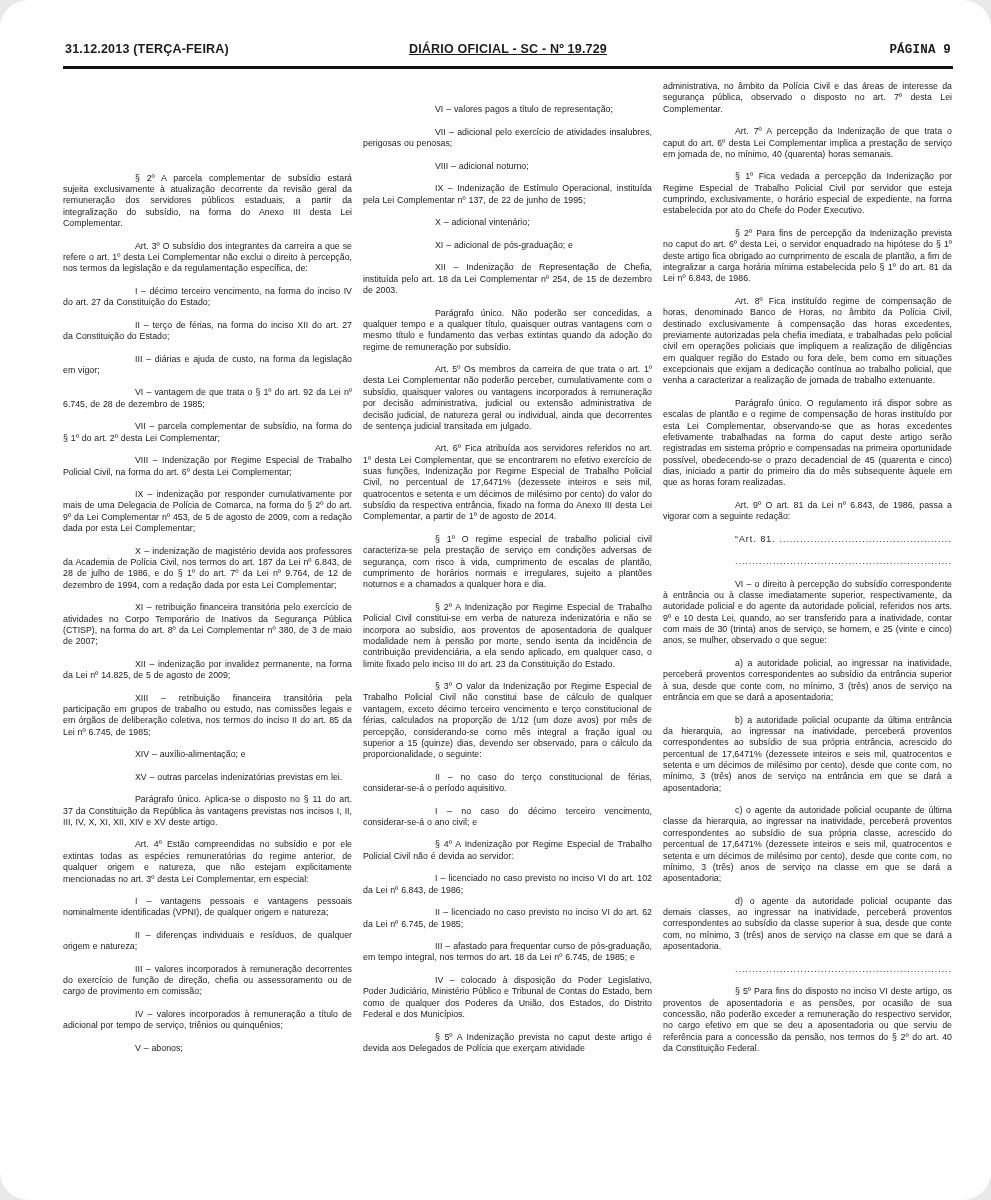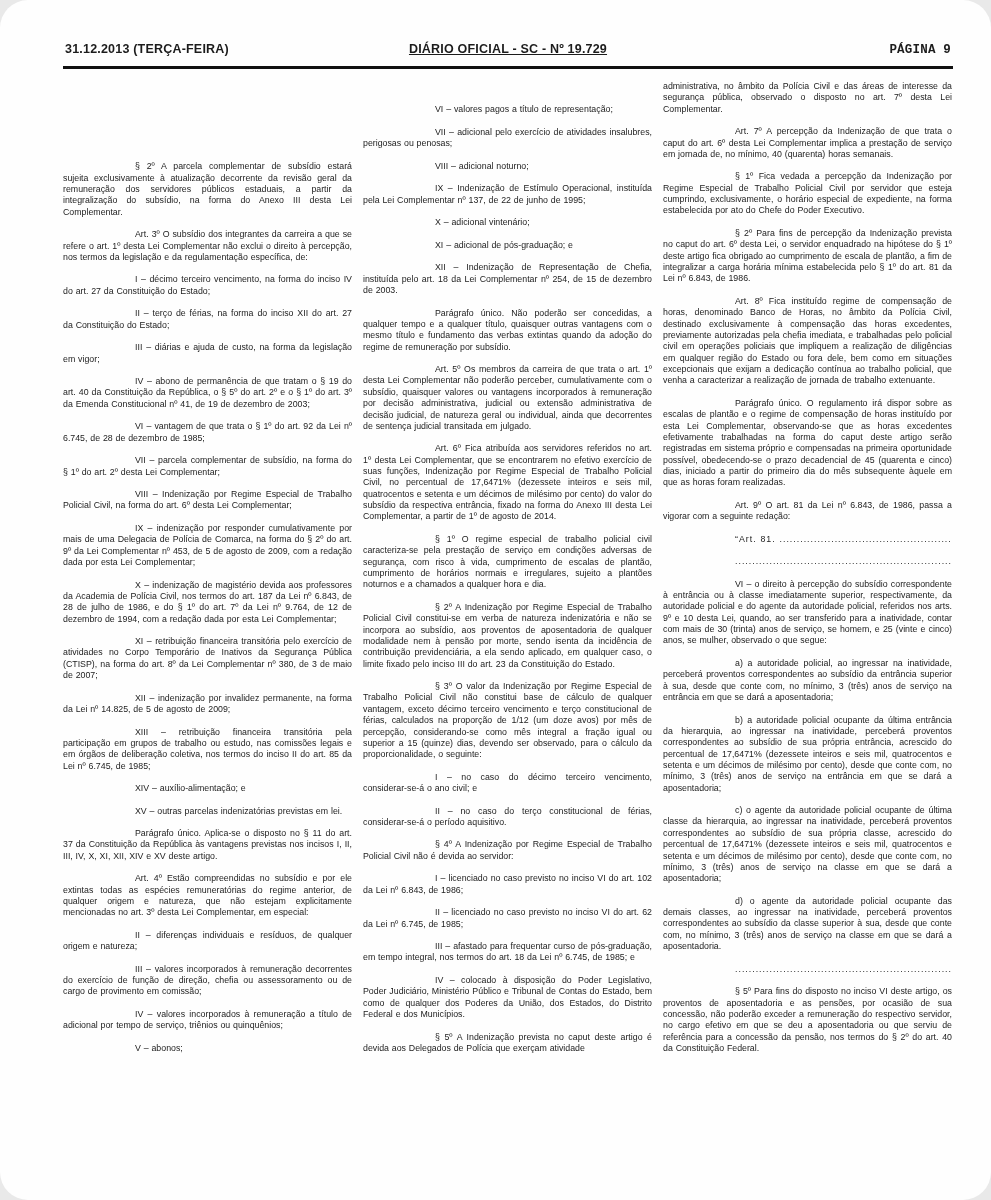--- a/index.html
+++ b/index.html
@@ -55,54 +55,54 @@
 
     <hr class="rule">
 
     <div class="columns">
       <div class="col">
           <p>§ 2º A parcela complementar de subsídio estará sujeita exclusivamente à atualização decorrente da revisão geral da remuneração dos servidores públicos estaduais, a partir da integralização do subsídio, na forma do Anexo III desta Lei Complementar.</p>
           <p>Art. 3º O subsídio dos integrantes da carreira a que se refere o art. 1º desta Lei Complementar não exclui o direito à percepção, nos termos da legislação e da regulamentação específica, de:</p>
           <p>I – décimo terceiro vencimento, na forma do inciso IV do art. 27 da Constituição do Estado;</p>
           <p>II – terço de férias, na forma do inciso XII do art. 27 da Constituição do Estado;</p>
           <p>III – diárias e ajuda de custo, na forma da legislação em vigor;</p>
-          <p>IV – abono de permanência de que tratam o § 19 do art. 40 da Constituição da República, o § 5º do art. 2º e o § 1º do art. 3º da Emenda Constitucional nº 41, de 19 de dezembro de 2003;</p>
           <p>VI – vantagem de que trata o § 1º do art. 92 da Lei nº 6.745, de 28 de dezembro de 1985;</p>
           <p>VII – parcela complementar de subsídio, na forma do § 1º do art. 2º desta Lei Complementar;</p>
           <p>VIII – Indenização por Regime Especial de Trabalho Policial Civil, na forma do art. 6º desta Lei Complementar;</p>
           <p>IX – indenização por responder cumulativamente por mais de uma Delegacia de Polícia de Comarca, na forma do § 2º do art. 9º da Lei Complementar nº 453, de 5 de agosto de 2009, com a redação dada por esta Lei Complementar;</p>
           <p>X – indenização de magistério devida aos professores da Academia de Polícia Civil, nos termos do art. 187 da Lei nº 6.843, de 28 de julho de 1986, e do § 1º do art. 7º da Lei nº 9.764, de 12 de dezembro de 1994, com a redação dada por esta Lei Complementar;</p>
           <p>XI – retribuição financeira transitória pelo exercício de atividades no Corpo Temporário de Inativos da Segurança Pública (CTISP), na forma do art. 8º da Lei Complementar nº 380, de 3 de maio de 2007;</p>
           <p>XII – indenização por invalidez permanente, na forma da Lei nº 14.825, de 5 de agosto de 2009;</p>
           <p>XIII – retribuição financeira transitória pela participação em grupos de trabalho ou estudo, nas comissões legais e em órgãos de deliberação coletiva, nos termos do inciso II do art. 85 da Lei nº 6.745, de 1985;</p>
           <p>XIV – auxílio-alimentação; e</p>
           <p>XV – outras parcelas indenizatórias previstas em lei.</p>
           <p>Parágrafo único. Aplica-se o disposto no § 11 do art. 37 da Constituição da República às vantagens previstas nos incisos I, II, III, IV, X, XI, XII, XIV e XV deste artigo.</p>
           <p>Art. 4º Estão compreendidas no subsídio e por ele extintas todas as espécies remuneratórias do regime anterior, de qualquer origem e natureza, que não estejam explicitamente mencionadas no art. 3º desta Lei Complementar, em especial:</p>
+          <p>I – vantagens pessoais e vantagens pessoais nominalmente identificadas (VPNI), de qualquer origem e natureza;</p>
           <p>II – diferenças individuais e resíduos, de qualquer origem e natureza;</p>
           <p>III – valores incorporados à remuneração decorrentes do exercício de função de direção, chefia ou assessoramento ou de cargo de provimento em comissão;</p>
           <p>IV – valores incorporados à remuneração a título de adicional por tempo de serviço, triênios ou quinquênios;</p>
           <p>V – abonos;</p>
         </div>
       <div class="col">
           <p>VI – valores pagos a título de representação;</p>
           <p>VII – adicional pelo exercício de atividades insalubres, perigosas ou penosas;</p>
           <p>VIII – adicional noturno;</p>
           <p>IX – Indenização de Estímulo Operacional, instituída pela Lei Complementar nº 137, de 22 de junho de 1995;</p>
           <p>X – adicional vintenário;</p>
           <p>XI – adicional de pós-graduação; e</p>
           <p>XII – Indenização de Representação de Chefia, instituída pelo art. 18 da Lei Complementar nº 254, de 15 de dezembro de 2003.</p>
           <p>Parágrafo único. Não poderão ser concedidas, a qualquer tempo e a qualquer título, quaisquer outras vantagens com o mesmo título e fundamento das verbas extintas quando da adoção do regime de remuneração por subsídio.</p>
           <p>Art. 5º Os membros da carreira de que trata o art. 1º desta Lei Complementar não poderão perceber, cumulativamente com o subsídio, quaisquer valores ou vantagens incorporados à remuneração por decisão administrativa, judicial ou extensão administrativa de decisão judicial, de natureza geral ou individual, ainda que decorrentes de sentença judicial transitada em julgado.</p>
           <p>Art. 6º Fica atribuída aos servidores referidos no art. 1º desta Lei Complementar, que se encontrarem no efetivo exercício de suas funções, Indenização por Regime Especial de Trabalho Policial Civil, no percentual de 17,6471% (dezessete inteiros e seis mil, quatrocentos e setenta e um décimos de milésimo por cento) do valor do subsídio da respectiva entrância, fixado na forma do Anexo III desta Lei Complementar, a partir de 1º de agosto de 2014.</p>
           <p>§ 1º O regime especial de trabalho policial civil caracteriza-se pela prestação de serviço em condições adversas de segurança, com risco à vida, cumprimento de escalas de plantão, cumprimento de horários normais e irregulares, sujeito a plantões noturnos e a chamados a qualquer hora e dia.</p>
           <p>§ 2º A Indenização por Regime Especial de Trabalho Policial Civil constitui-se em verba de natureza indenizatória e não se incorpora ao subsídio, aos proventos de aposentadoria de qualquer modalidade nem à pensão por morte, sendo isenta da incidência de contribuição previdenciária, a ela sendo aplicado, em qualquer caso, o limite fixado pelo inciso III do art. 23 da Constituição do Estado.</p>
           <p>§ 3º O valor da Indenização por Regime Especial de Trabalho Policial Civil não constitui base de cálculo de qualquer vantagem, exceto décimo terceiro vencimento e terço constitucional de férias, calculados na proporção de 1/12 (um doze avos) por mês de percepção, considerando-se como mês integral a fração igual ou superior a 15 (quinze) dias, devendo ser observado, para o cálculo da proporcionalidade, o seguinte:</p>
+          <p>II – no caso do terço constitucional de férias, considerar-se-á o período aquisitivo.</p>
           <p>I – no caso do décimo terceiro vencimento, considerar-se-á o ano civil; e</p>
-          <p>II – no caso do terço constitucional de férias, considerar-se-á o período aquisitivo.</p>
           <p>§ 4º A Indenização por Regime Especial de Trabalho Policial Civil não é devida ao servidor:</p>
           <p>I – licenciado no caso previsto no inciso VI do art. 102 da Lei nº 6.843, de 1986;</p>
           <p>II – licenciado no caso previsto no inciso VI do art. 62 da Lei nº 6.745, de 1985;</p>
           <p>III – afastado para frequentar curso de pós-graduação, em tempo integral, nos termos do art. 18 da Lei nº 6.745, de 1985; e</p>
           <p>IV – colocado à disposição do Poder Legislativo, Poder Judiciário, Ministério Público e Tribunal de Contas do Estado, bem como de qualquer dos Poderes da União, dos Estados, do Distrito Federal e dos Municípios.</p>
           <p>§ 5º A Indenização prevista no caput deste artigo é devida aos Delegados de Polícia que exerçam atividade</p>
         </div>
       <div class="col">
           <p style="text-indent: 0px;">administrativa, no âmbito da Polícia Civil e das áreas de interesse da segurança pública, observado o disposto no art. 7º desta Lei Complementar.</p>
           <p>Art. 7º A percepção da Indenização de que trata o caput do art. 6º desta Lei Complementar implica a prestação de serviço em jornada de, no mínimo, 40 (quarenta) horas semanais.</p>

